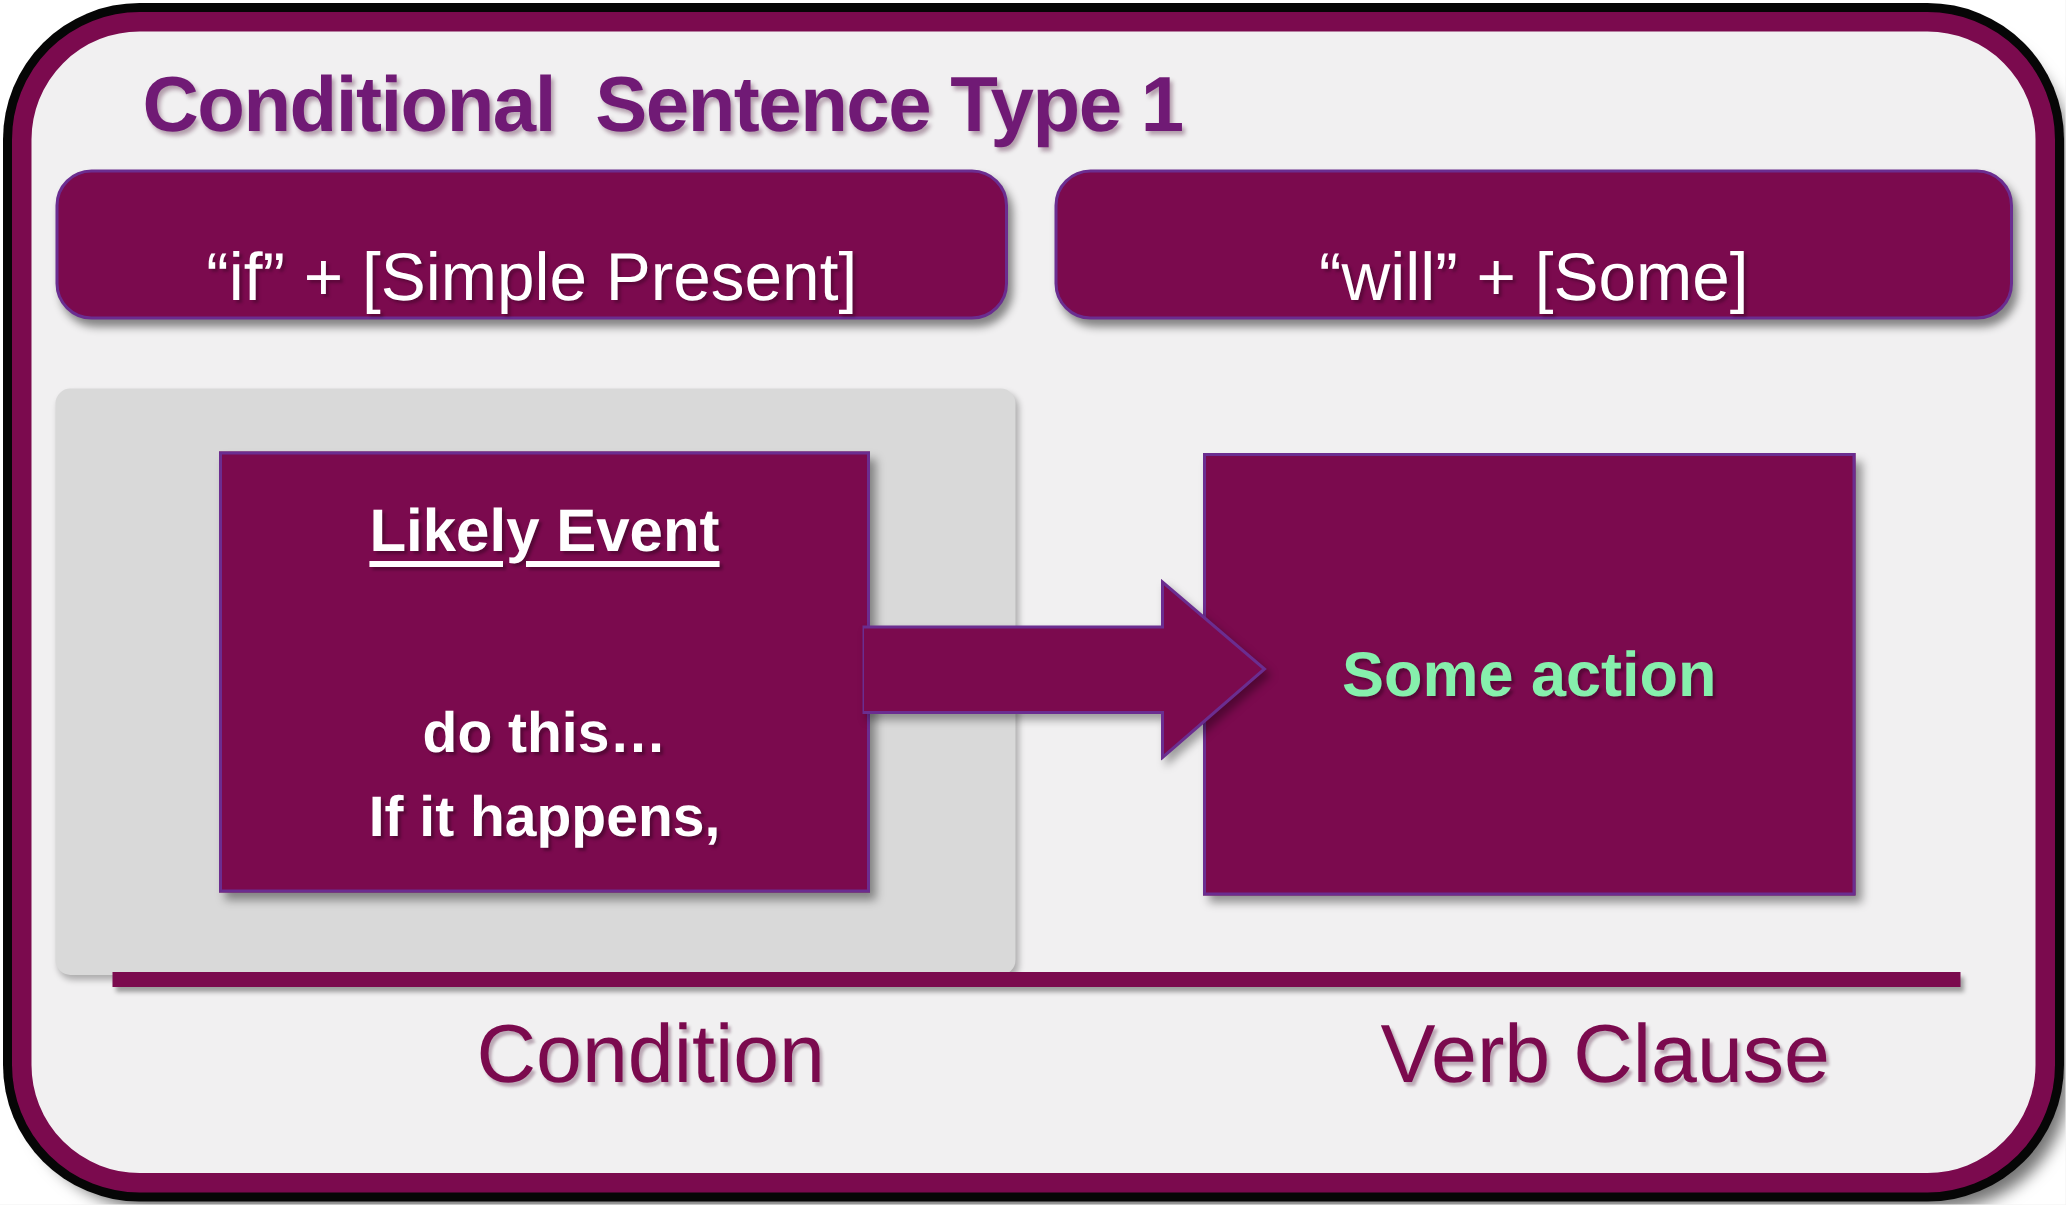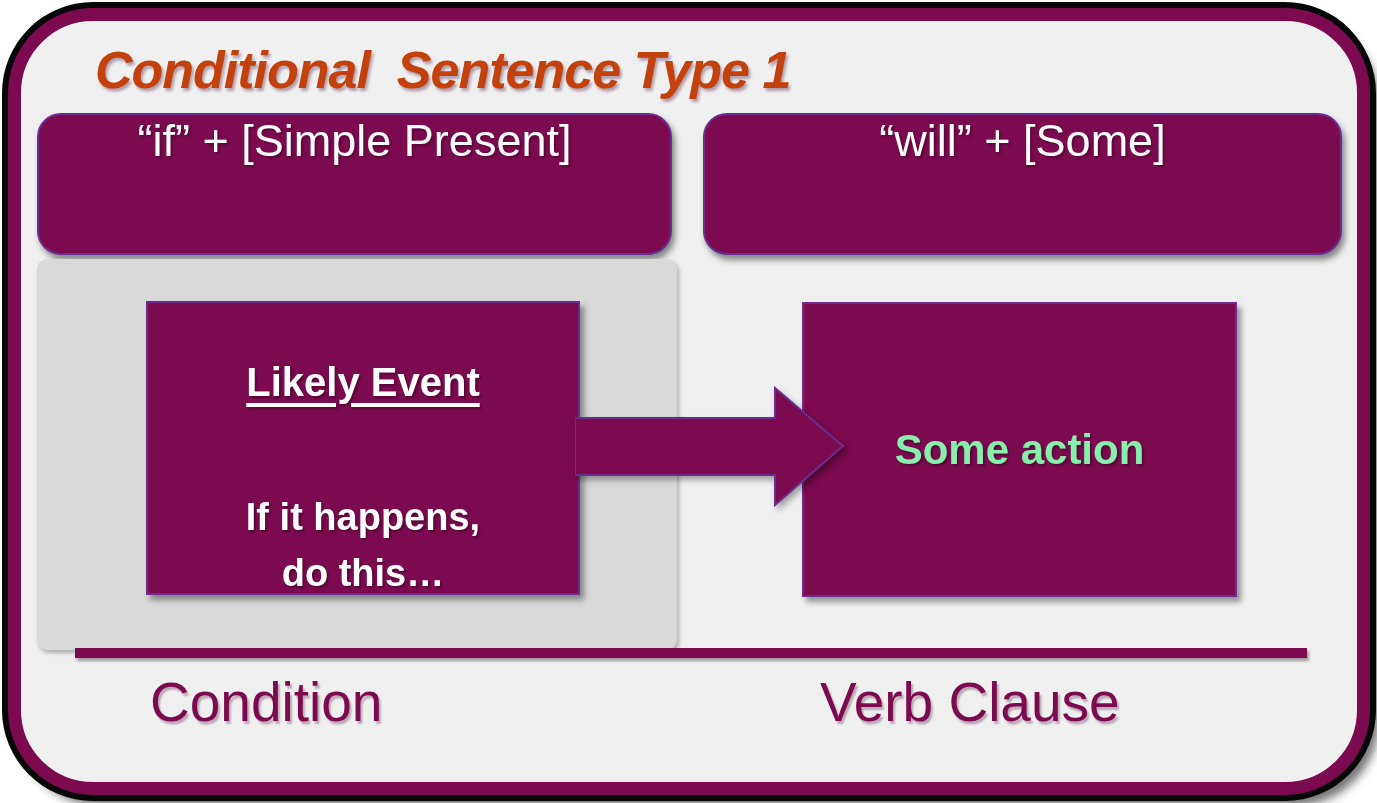--- a/index.html
+++ b/index.html
@@ -18,34 +18,33 @@
     background:#F1F0F1;
     border:13px solid #7B0A4E;
     border-radius:85px;
     box-shadow:0 0 0 6px #060606, 9px 11px 10px rgba(0,0,0,0.55);
   }
   
   .title{
     position:absolute;left:95px;top:40px;
     font-size:52px;font-weight:bold;
     letter-spacing:-1px;
-    color:#c2410c;
+    color:#701a75;
     white-space:pre;
     text-shadow:2px 3px 3px rgba(60,0,40,0.35);
-    font-style:italic;
   }
   
   .formula{
-    position:absolute;top:113px;height:142px;
+    position:absolute;top:113px;height:100px;
     box-sizing:border-box;
     background:#7B0A4E;
     border:2px solid #6B2D90;
     border-radius:24px;
     box-shadow:3px 5px 6px rgba(0,0,0,0.45);
-    display:flex;align-items:flex-start;justify-content:center;
+    display:flex;align-items:flex-end;justify-content:center;
     color:#ffffff;font-size:45px;
     text-shadow:2px 2px 2px rgba(0,0,0,0.25);
   }
   .formula.left{left:37px;width:635px;}
   .formula.right{left:703px;width:639px;}
   
   .gray-panel{
     position:absolute;left:37px;top:259px;
     width:640px;height:391px;
     background:#D9D9D9;
@@ -54,21 +53,21 @@
   }
   
   .event-box{
     position:absolute;left:146px;top:301px;
     width:434px;height:294px;
     box-sizing:border-box;
     background:#7B0A4E;
     border:2px solid #6B2D90;
     box-shadow:4px 5px 6px rgba(0,0,0,0.4);
     color:#ffffff;text-align:center;
-    padding-top:56px;
+    padding-top:28px;
   }
   .event-heading{
     font-size:40px;font-weight:bold;line-height:46px;
     text-decoration:underline;
     text-underline-offset:7px;
     text-decoration-thickness:4px;
     text-shadow:2px 2px 2px rgba(0,0,0,0.3);
   }
   .event-body{
     margin-top:84px;
@@ -96,21 +95,21 @@
   
   .divider{
     position:absolute;left:75px;top:648px;
     width:1232px;height:10px;
     background:#7B0A4E;
     box-shadow:2px 3px 3px rgba(0,0,0,0.35);
   }
   
   .footer-label{
     position:absolute;top:670px;
-    width:400px;text-align:left;
+    width:400px;text-align:right;
     font-size:55px;color:#7B0A4E;
     text-shadow:2px 3px 2px rgba(60,0,40,0.3);
   }
   .footer-label.left{left:150px;}
   .footer-label.right{left:820px;}
 </style>
 </head>
 <body>
 
 <div class="frame"></div>
@@ -123,22 +122,22 @@
 
 <div class="formula right">
   <span>“will” + [Some]</span>
 </div>
 
 <div class="gray-panel"></div>
 
 <div class="event-box">
   <div class="event-heading">Likely Event</div>
   <div class="event-body">
+    <div>do this…</div>
     <div>If it happens,</div>
-    <div>do this…</div>
   </div>
 </div>
 
 <div class="action-box">
   <span>Some action</span>
 </div>
 
 <svg class="flow-arrow" viewBox="0 0 272 121">
   <polygon points="0,32 200,32 200,2 268,60 200,119 200,89 0,89" fill="#7B0A4E" stroke="#6B2D90" stroke-width="2"></polygon>
 </svg>

